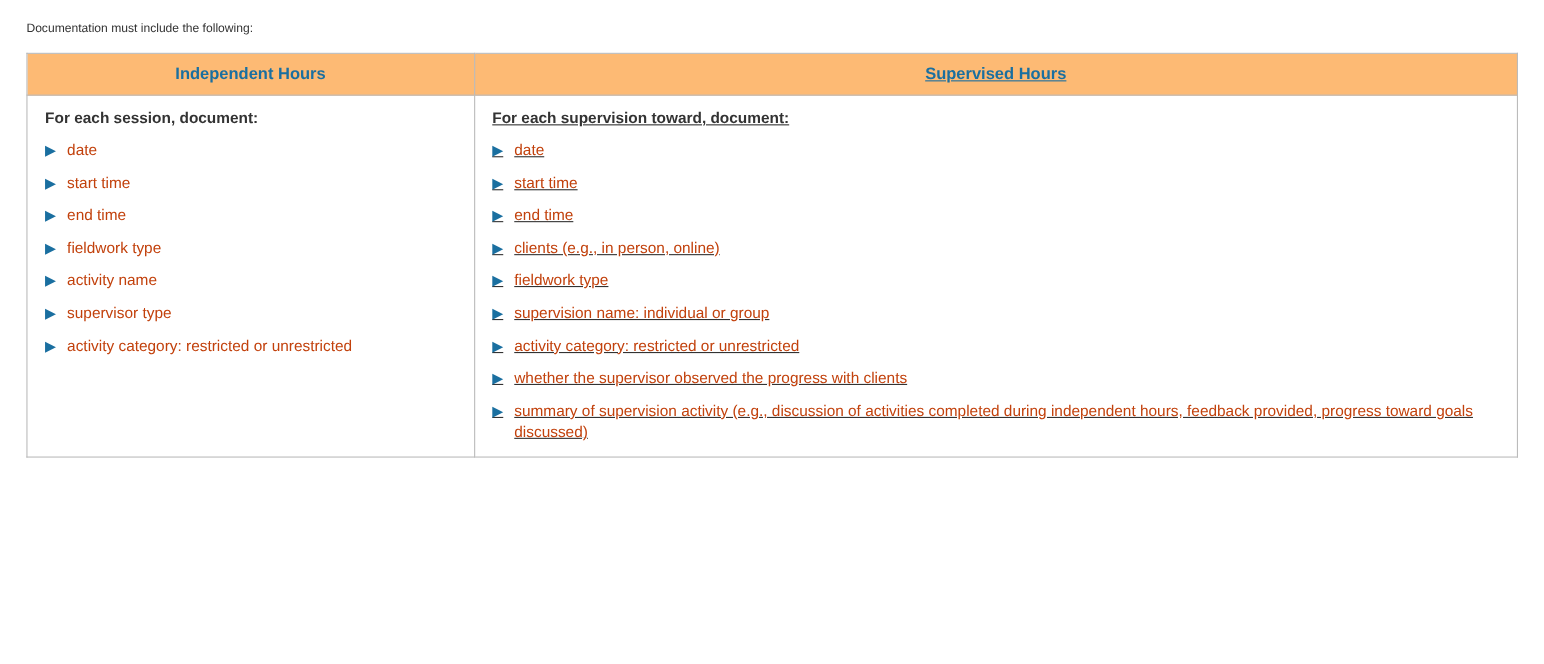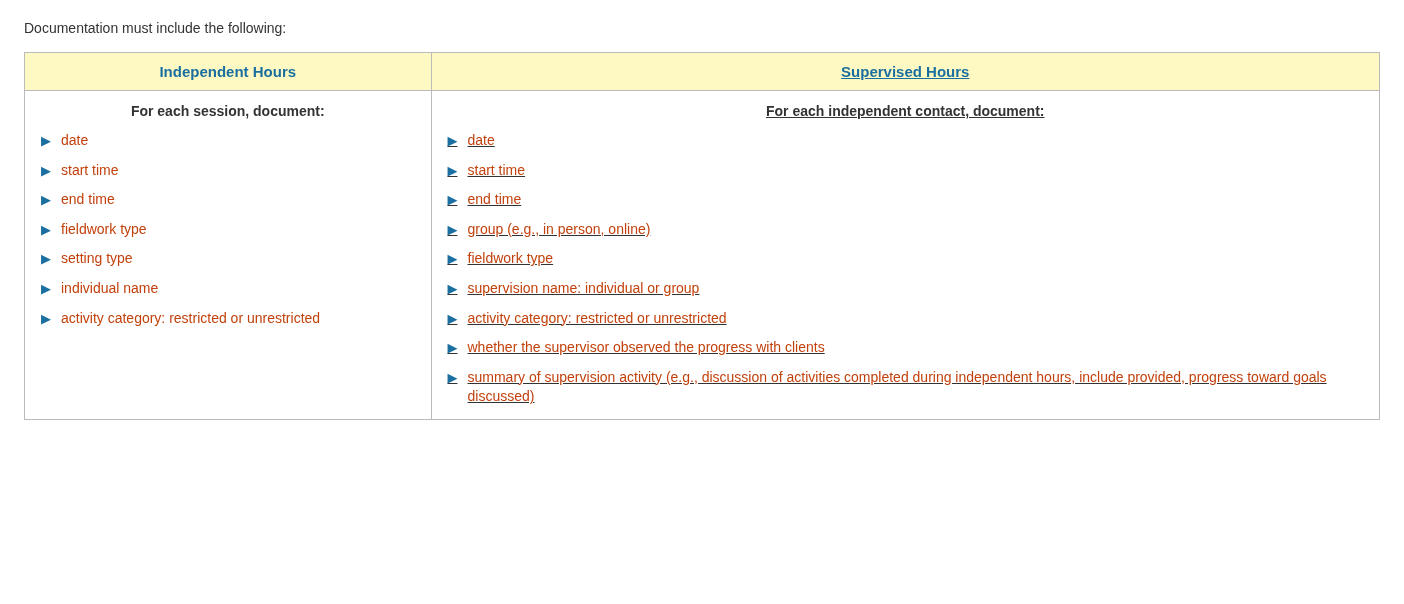--- a/index.html
+++ b/index.html
@@ -13,32 +13,32 @@
       font-size: 14px;
       color: #333;
       background: #fff;
       padding: 20px 24px;
       width: 1404px;
       min-height: 604px;
     }
 
     .intro-text {
       margin-bottom: 16px;
-      font-size: 14px;
+      font-size: 11px;
       color: #333;
     }
 
     .main-table {
       border-collapse: collapse;
       width: 100%;
       border: 1px solid #bbb;
     }
 
     .main-table th {
-      background-color: #fef9c3;
+      background-color: #fdba74;
       color: #1a6fa0;
       font-weight: bold;
       font-size: 15px;
       text-align: center;
       padding: 10px 8px;
       border: 1px solid #bbb;
     }
 
     .main-table td {
       vertical-align: top;
@@ -52,21 +52,20 @@
 
     .col-supervised {
       width: 70%;
       text-decoration: underline;
     }
 
     .section-header {
       font-weight: bold;
       margin-bottom: 12px;
       font-size: 14px;
-      text-align: center;
     }
 
     .list-items {
       list-style: none;
       padding: 0;
       margin: 0;
     }
 
     .list-items li {
       display: flex;
@@ -120,69 +119,69 @@
             <li>
               <span class="arrow">▶</span>
               <span class="item-text">end time</span>
             </li>
             <li>
               <span class="arrow">▶</span>
               <span class="item-text">fieldwork type</span>
             </li>
             <li>
               <span class="arrow">▶</span>
-              <span class="item-text">setting type</span>
+              <span class="item-text">activity name</span>
             </li>
             <li>
               <span class="arrow">▶</span>
-              <span class="item-text">individual name</span>
+              <span class="item-text">supervisor type</span>
             </li>
             <li>
               <span class="arrow">▶</span>
               <span class="item-text">activity category: restricted or unrestricted</span>
             </li>
           </ul>
       </td>
       <td class="col-supervised">
-        <div class="section-header">For each independent contact, document:</div>
+        <div class="section-header">For each supervision toward, document:</div>
         <ul class="list-items">
 
         <li>
               <span class="arrow">▶</span>
               <span class="item-text">date</span>
             </li>
             <li>
               <span class="arrow">▶</span>
               <span class="item-text">start time</span>
             </li>
             <li>
               <span class="arrow">▶</span>
               <span class="item-text">end time</span>
             </li>
             <li>
               <span class="arrow">▶</span>
-              <span class="item-text">group (e.g., in person, online)</span>
+              <span class="item-text">clients (e.g., in person, online)</span>
             </li>
             <li>
               <span class="arrow">▶</span>
               <span class="item-text">fieldwork type</span>
             </li>
             <li>
               <span class="arrow">▶</span>
               <span class="item-text">supervision name: individual or group</span>
             </li>
             <li>
               <span class="arrow">▶</span>
               <span class="item-text">activity category: restricted or unrestricted</span>
             </li>
             <li>
               <span class="arrow">▶</span>
               <span class="item-text">whether the supervisor observed the progress with clients</span>
             </li>
             <li>
               <span class="arrow">▶</span>
-              <span class="item-text">summary of supervision activity (e.g., discussion of activities completed during independent hours, include provided, progress toward goals discussed)</span>
+              <span class="item-text">summary of supervision activity (e.g., discussion of activities completed during independent hours, feedback provided, progress toward goals discussed)</span>
             </li>
           </ul>
       </td>
     </tr>
   </tbody>
 </table>
 
 </body></html>

